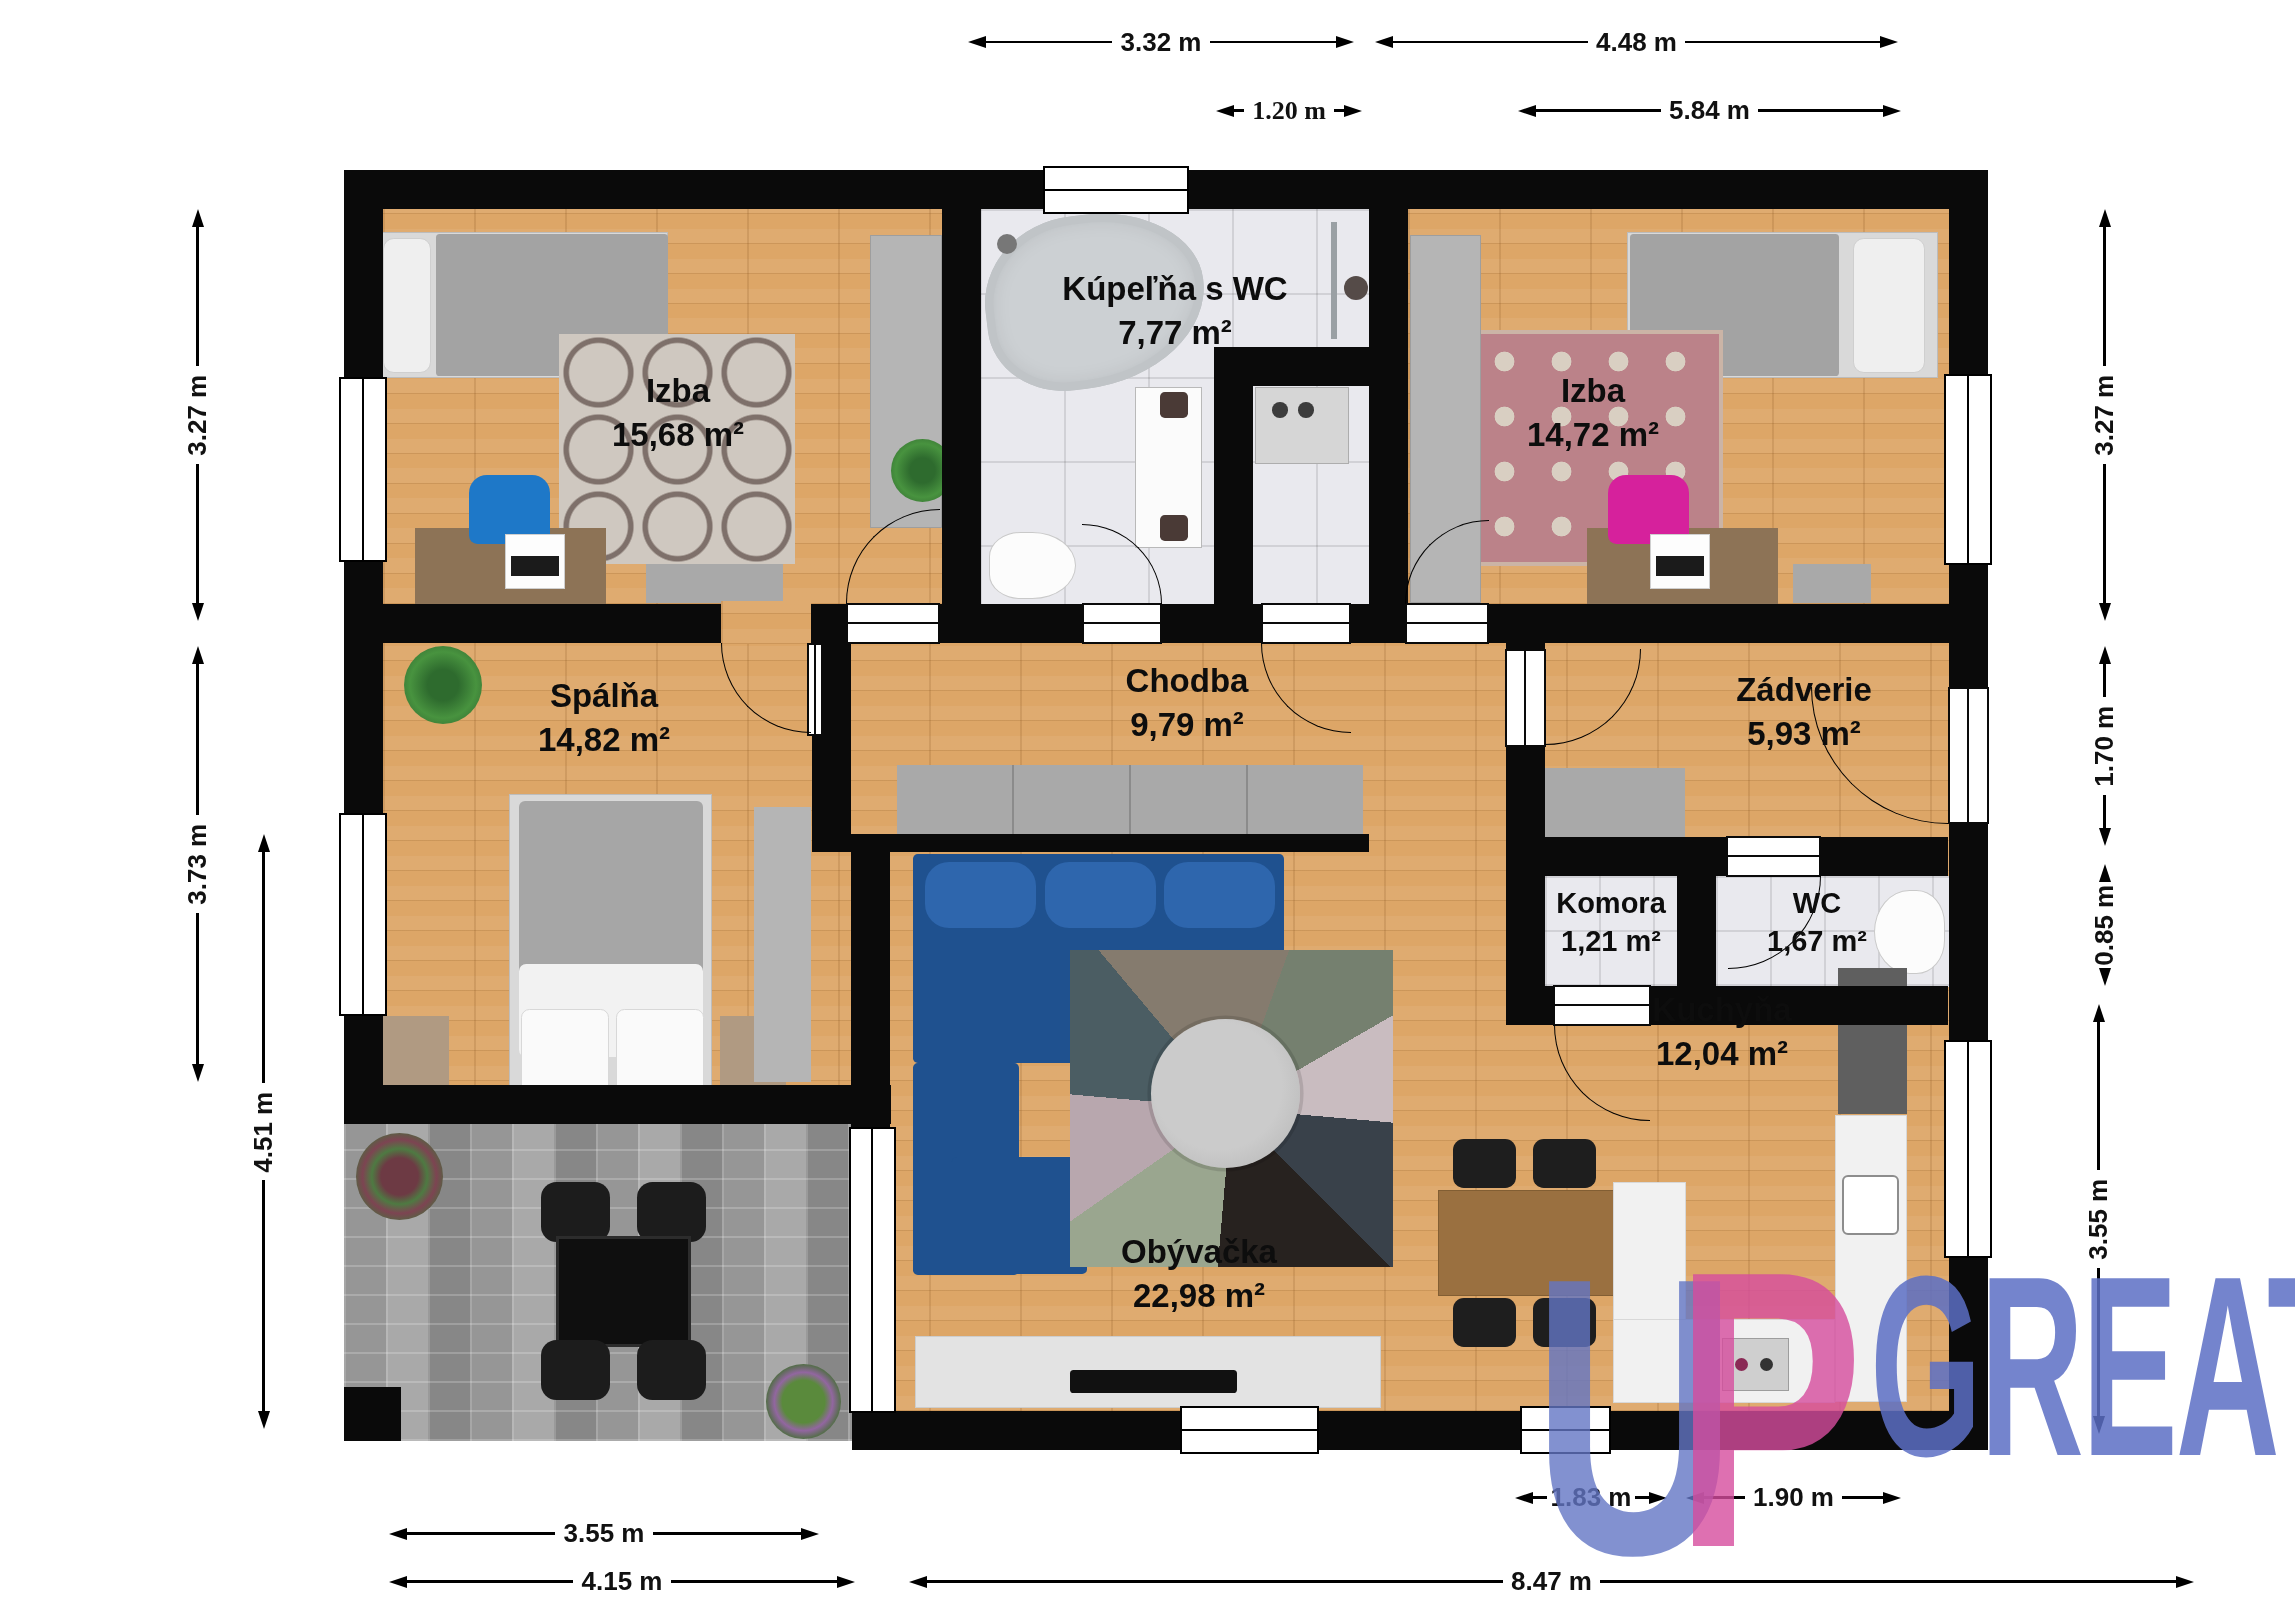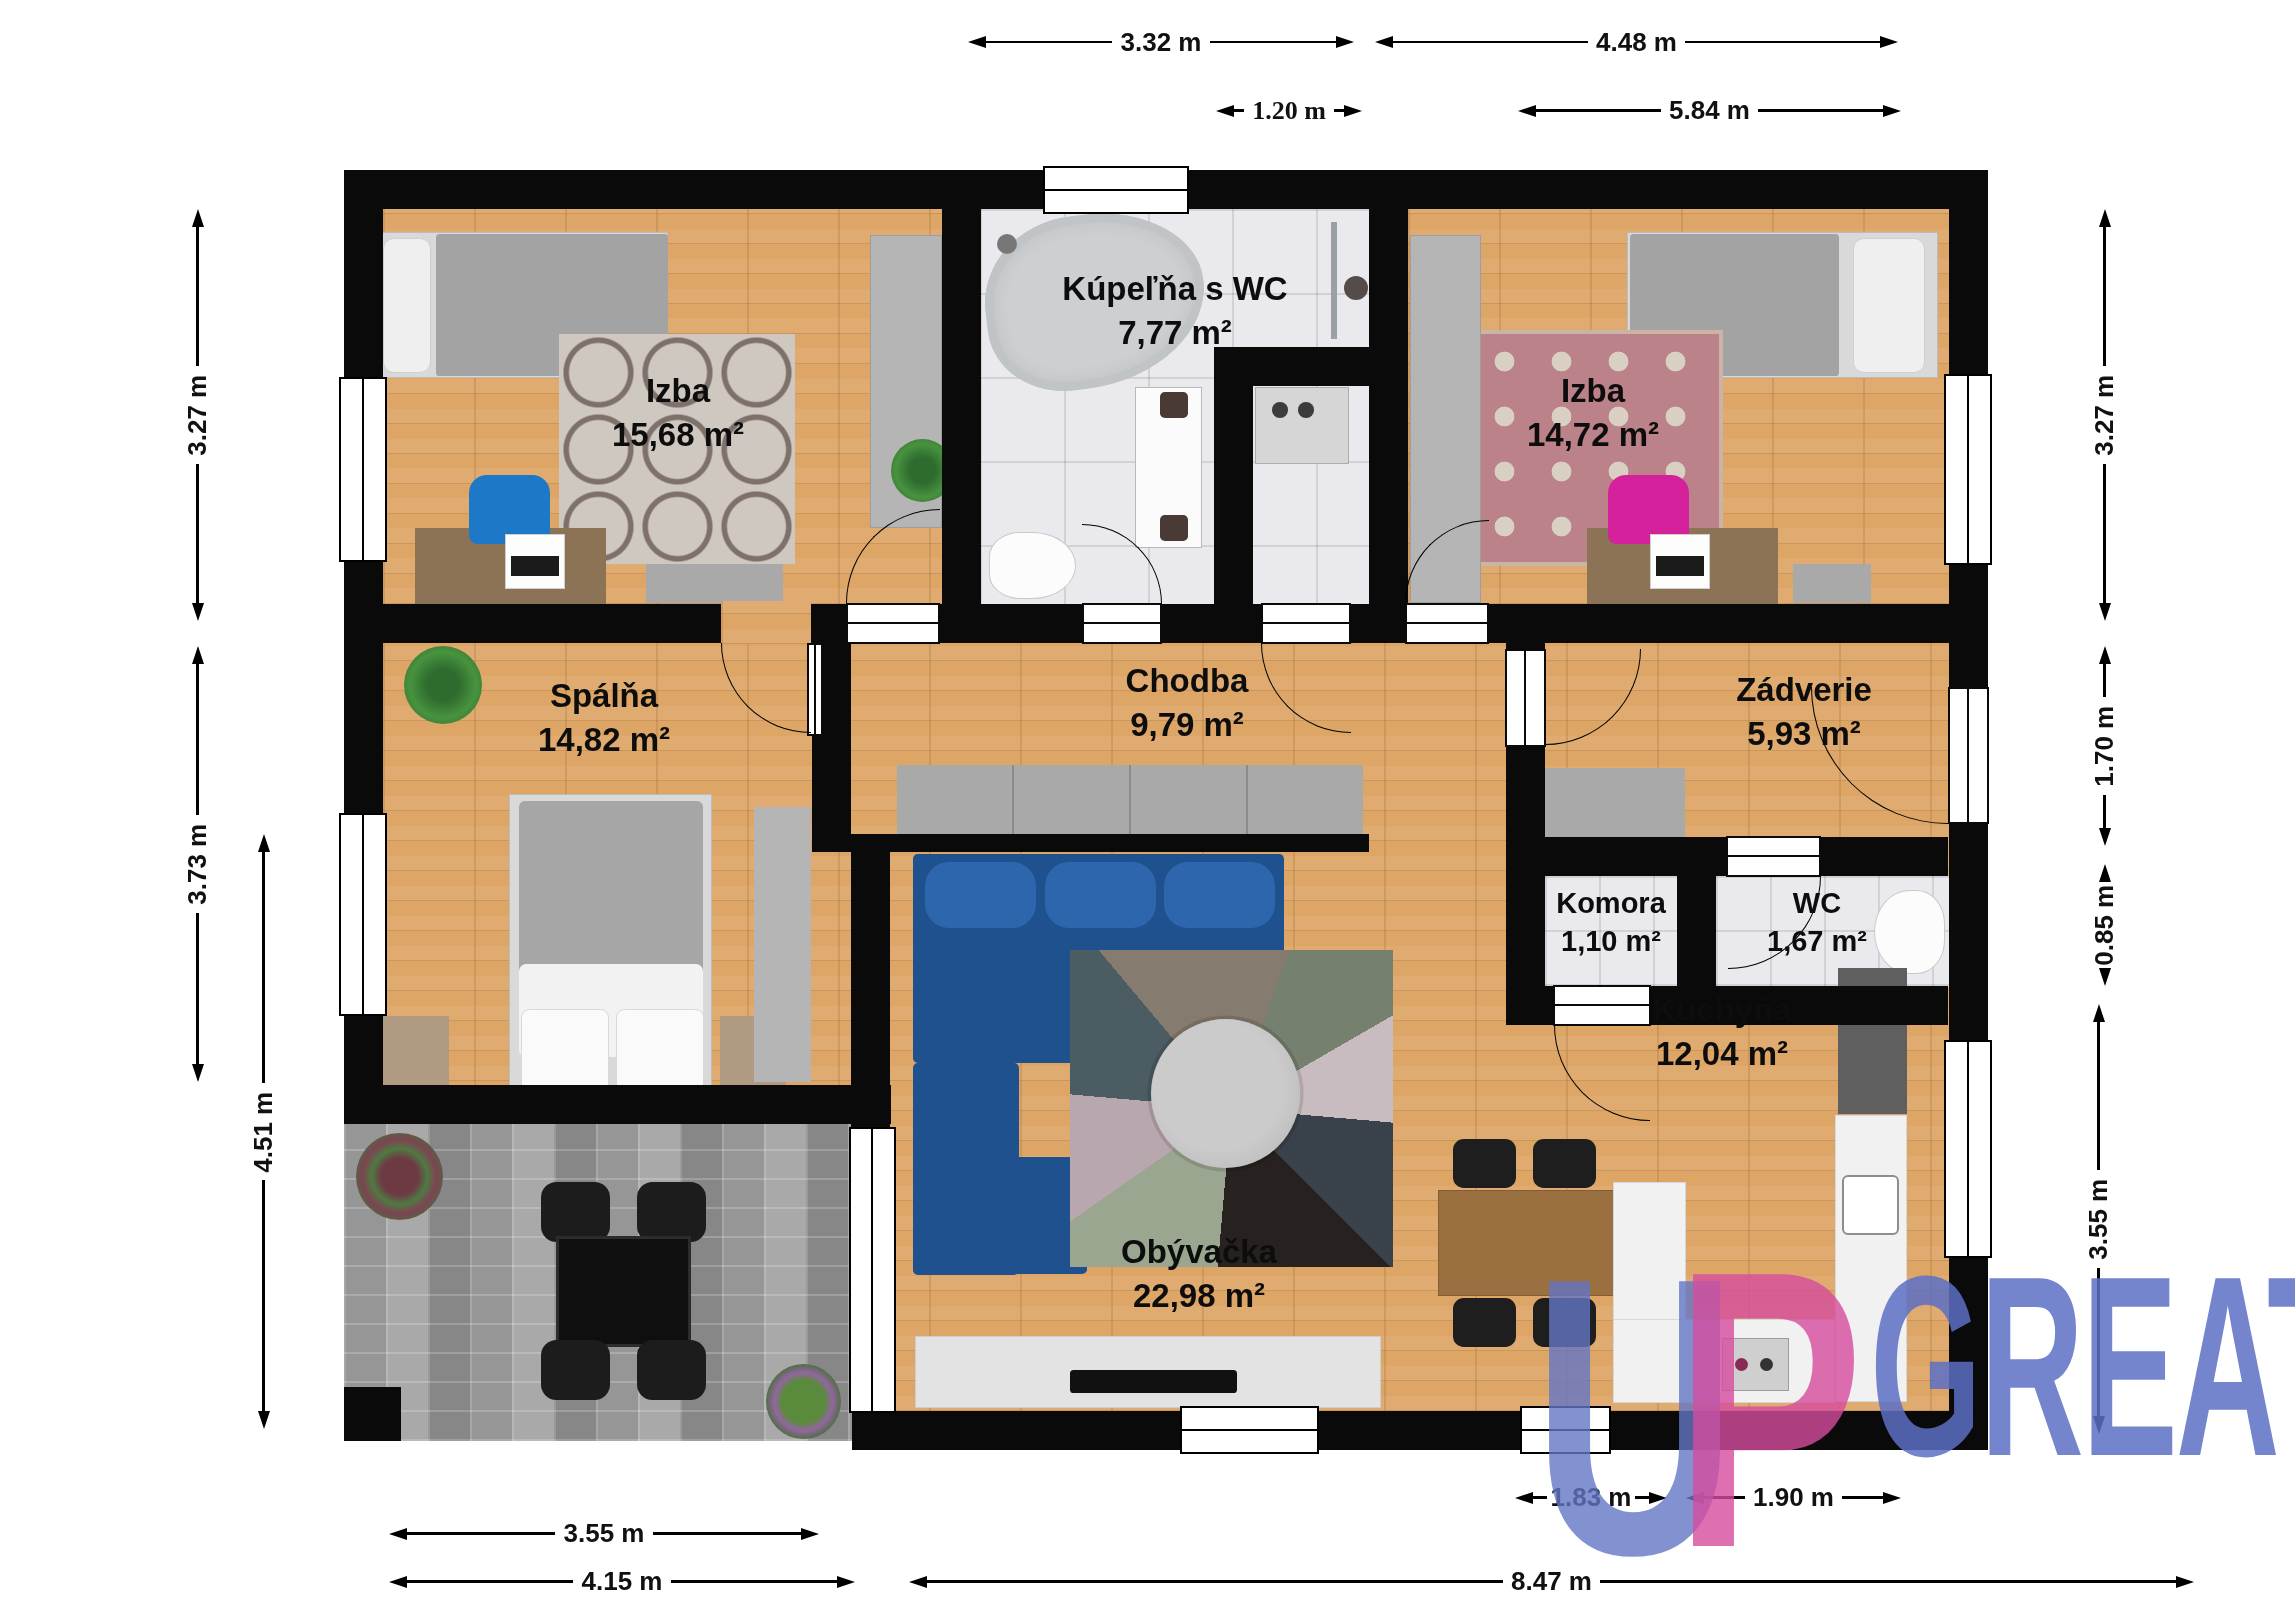--- a/index.html
+++ b/index.html
@@ -237,21 +237,21 @@
   <div class="rlabel" style="left:1187px;top:659px;">
     <div>Chodba</div>
     <div>9,79 m²</div>
   </div>
   <div class="rlabel" style="left:1804px;top:668px;">
     <div>Zádverie</div>
     <div>5,93 m²</div>
   </div>
   <div class="rlabel small" style="left:1611px;top:884px;">
     <div>Komora</div>
-    <div>1,10 m²</div>
+    <div>1,21 m²</div>
   </div>
   <div class="rlabel small" style="left:1817px;top:884px;">
     <div>WC</div>
     <div>1,67 m²</div>
   </div>
   <div class="rlabel" style="left:1722px;top:988px;">
     <div>Kuchyňa</div>
     <div>12,04 m²</div>
   </div>
   <div class="rlabel" style="left:1199px;top:1230px;">

